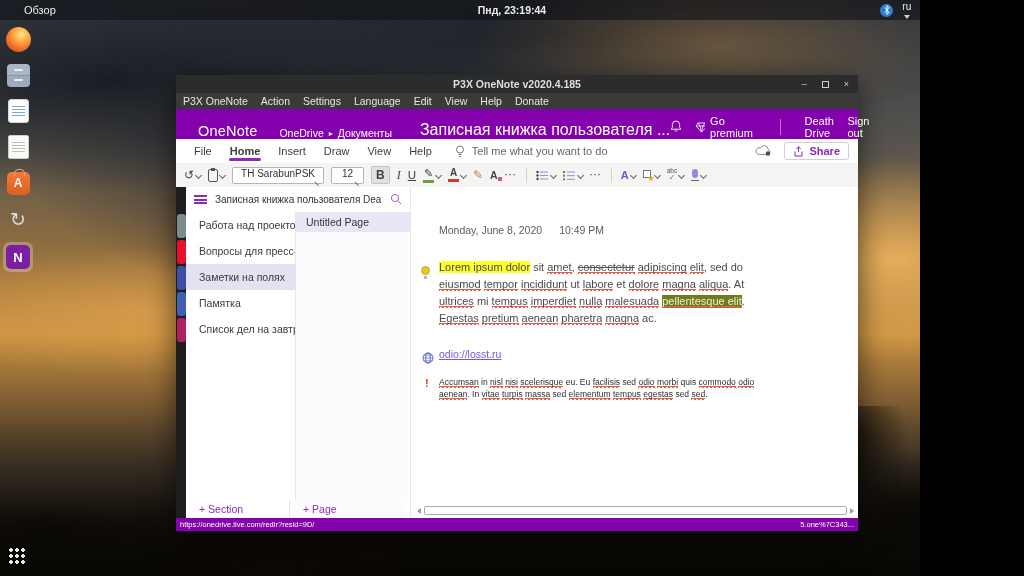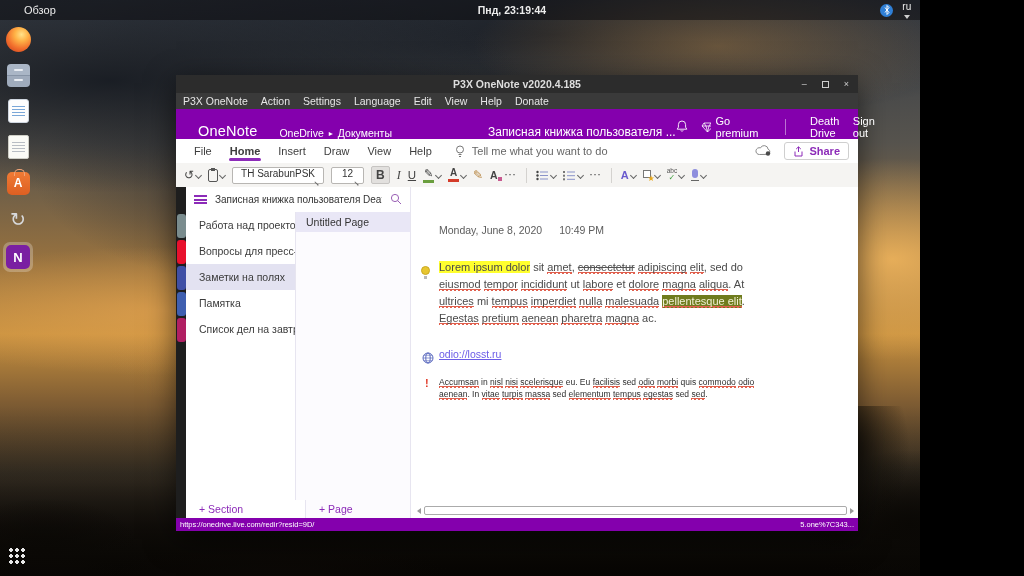--- a/index.html
+++ b/index.html
@@ -71,21 +71,21 @@
   .tb-title { position:absolute; left:50%; transform:translateX(-50%); font-size:10.5px; font-weight:bold; }
   .tb-controls { margin-left:auto; display:flex; gap:15px; margin-right:9px; font-size:9px; color:#cfcfcf; align-items:center; }
   .ctl-max { width:7px; height:7px; border:1px solid #cfcfcf; display:inline-block; }
   .menubar { height:16px; background:#3a3a3a; color:#e6e6e6; display:flex; align-items:center; gap:13px; padding-left:7px; font-size:10.5px; }
 
   .appheader { height:30px; background:#8400ad; color:#fff; display:flex; align-items:flex-end; padding:0 10px; }
   .waffle { width:13px; height:13px; background-image:radial-gradient(circle,#fff 1.5px,transparent 1.7px); background-size:5px 5px; margin-right:12px; }
   .ah-app { font-size:14.5px; font-weight:normal; letter-spacing:.2px; }
   .ah-div { width:1px; height:16px; background:rgba(255,255,255,.45); margin:0 11px; }
   .ah-bc { font-size:10.5px; display:flex; gap:5px; align-items:center; }
-  .ah-title { font-size:12px; margin-left:96px; white-space:nowrap; }
+  .ah-title { font-size:16px; margin-left:28px; white-space:nowrap; }
   .ah-right { margin-left:auto; display:flex; align-items:center; gap:13px; font-size:11px; }
   .premium { display:flex; align-items:center; gap:5px; }
 
   .ribbon { height:24px; background:#fff; display:flex; align-items:center; padding:0 9px; font-size:11px; color:#3d3d3d; }
   .rtab { padding:4px 9px 5px; position:relative; }
   .rtab.active { font-weight:bold; }
   .rtab.active::after { content:""; position:absolute; left:8px; right:8px; bottom:1px; height:2.5px; background:#8c2bb8; border-radius:2px; }
   .tellme { display:flex; align-items:center; gap:7px; margin-left:14px; color:#666; }
   .ribbon-right { margin-left:auto; display:flex; align-items:center; gap:12px; }
   .share-btn { border:1px solid #cfcfcf; border-radius:3px; padding:2px 8px; display:flex; align-items:center; gap:5px;
@@ -128,21 +128,21 @@
   .hamburger { width:13px; height:9px; border-top:2px solid #8c2bb8; border-bottom:2px solid #8c2bb8; position:relative; }
   .hamburger::after { content:""; position:absolute; left:0; right:0; top:1.5px; height:2px; background:#8c2bb8; }
   .nb-name { font-size:10px; color:#333; white-space:nowrap; overflow:hidden; flex:1; text-align:center; }
   .sections { position:absolute; left:10px; top:25px; width:109px; bottom:18px; background:#fff; }
   .sec-row { height:26px; display:flex; align-items:center; padding-left:13px; font-size:10.5px; color:#3b3b3b; white-space:nowrap; overflow:hidden; }
   .sec-row.sel { background:#e3e2f1; }
   .pages { position:absolute; left:119px; top:25px; width:115px; bottom:18px; background:#fcfbfe; border-left:1px solid #e7e5f0; }
   .page-row { height:20px; display:flex; align-items:center; padding-left:10px; font-size:10.5px; color:#333; background:#e9e7f6; }
   .pane-footer { position:absolute; bottom:0; height:18px; display:flex; align-items:center; padding-left:13px;
     color:#8c2bb8; font-size:10.5px; background:#fff; }
-  .foot-sec { left:10px; width:109px; } .foot-page { left:129px; width:115px; border-left:1px solid #e7e5f0; background:#fcfbfe; }
+  .foot-sec { left:10px; width:109px; } .foot-page { left:113px; width:115px; border-left:1px solid #e7e5f0; background:#fcfbfe; }
 
   .content { position:absolute; left:234px; top:0; right:0; bottom:0; background:#fff; border-left:1px solid #e7e5f0; overflow:hidden; }
   .date-row { position:absolute; left:28px; top:37px; font-size:10.5px; color:#5c5c5c; display:flex; gap:17px; }
   .tag-bulb { position:absolute; left:10px; top:79px; width:9px; height:9px; border-radius:50%;
     background:#e8c62f; border:1px solid #c9a922; }
   .tag-bulb::after { content:""; position:absolute; left:2px; top:9px; width:3px; height:3px; background:#b9b9b9; }
   .para { position:absolute; left:28px; top:72px; width:314px; font-size:11px; line-height:17px; color:#4a4a4a; }
   .hl-y { background:#ffff2e; }
   .hl-o { background:#6f7c1e; color:#f2f0d4; }
   .strike { text-decoration:line-through; text-decoration-color:#555; }

